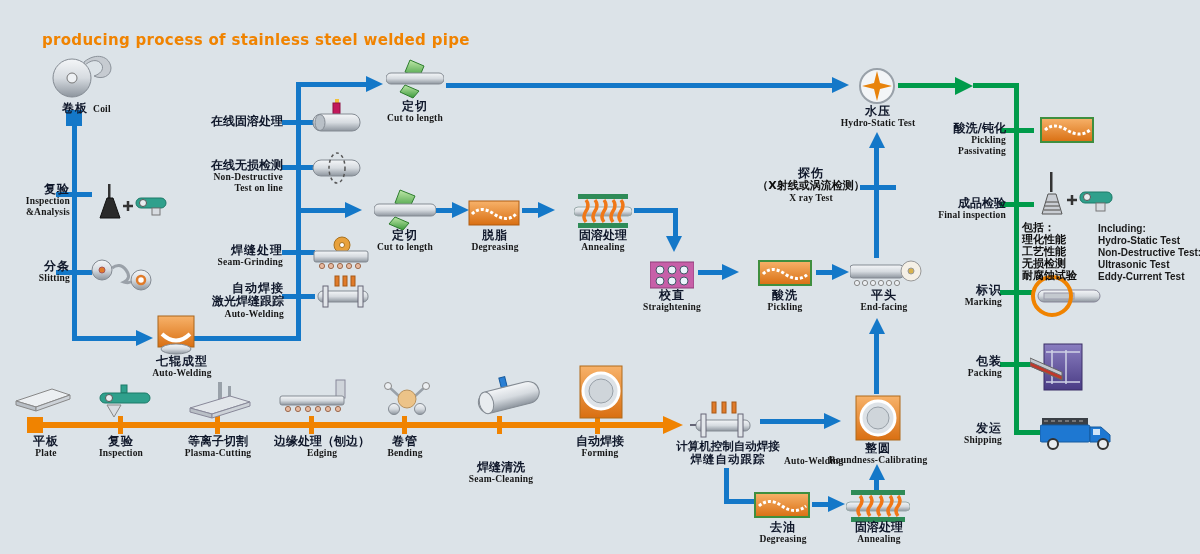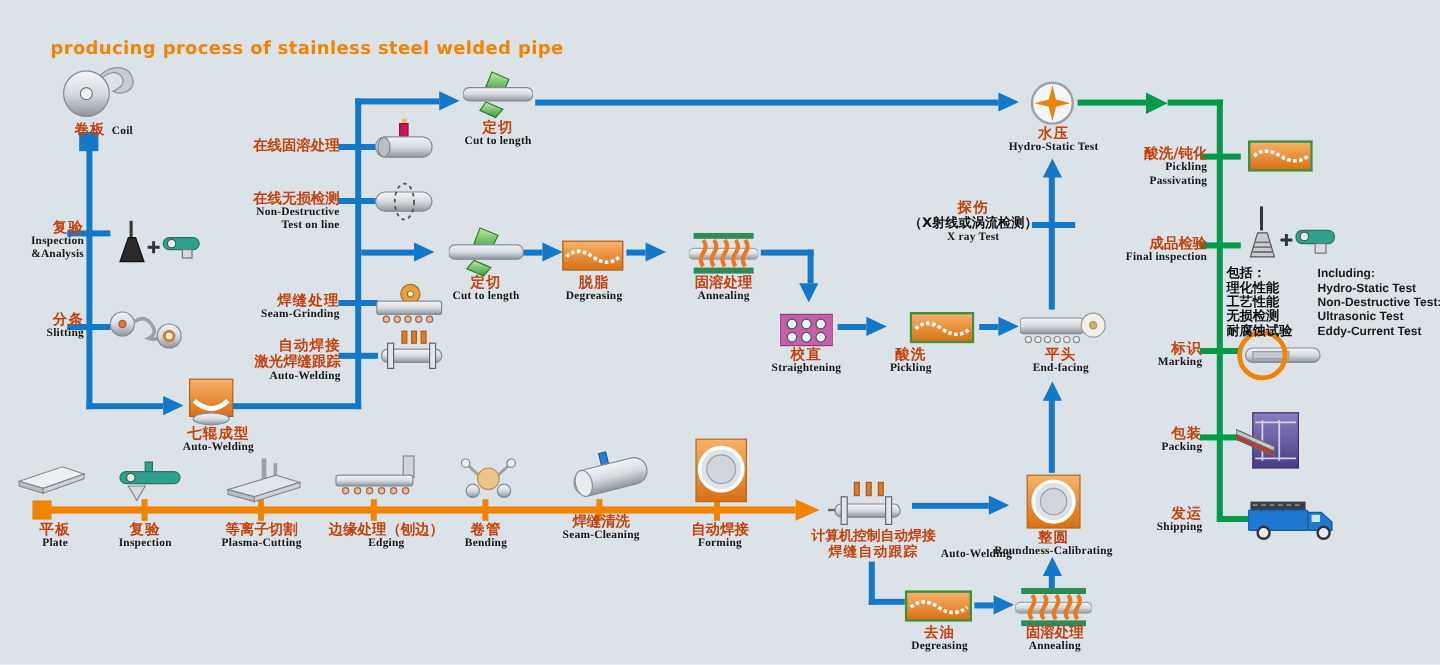--- a/index.html
+++ b/index.html
@@ -8,21 +8,21 @@
   .ln{position:absolute;}
   .blue-bg{background:#1478c8;} .orange-bg{background:#f08300;} .green-bg{background:#009b4a;}
   .arr{position:absolute;width:0;height:0;}
   .arr-r-blue{border-top:8px solid transparent;border-bottom:8px solid transparent;border-left:17px solid #1478c8;}
   .arr-d-blue{border-left:8px solid transparent;border-right:8px solid transparent;border-top:16px solid #1478c8;}
   .arr-u-blue{border-left:8px solid transparent;border-right:8px solid transparent;border-bottom:16px solid #1478c8;}
   .arr-r-orange{border-top:9px solid transparent;border-bottom:9px solid transparent;border-left:20px solid #f08300;}
   .arr-r-green{border-top:9px solid transparent;border-bottom:9px solid transparent;border-left:18px solid #009b4a;}
   .lbl{position:absolute;line-height:1.12;}
   .ctr{text-align:center;} .rt{text-align:right;}
-  .cn{font-weight:bold;font-size:12px;color:#c2410c;letter-spacing:1px;white-space:nowrap;}
+  .cn{font-weight:bold;font-size:12px;color:#0f172a;letter-spacing:1px;white-space:nowrap;}
   .cn-sm{font-weight:bold;font-size:11px;color:#0e0e0e;white-space:nowrap;}
   .en{font-size:9.5px;color:#161616;font-family:"Liberation Serif",serif;font-weight:bold;white-space:nowrap;letter-spacing:0.2px;}
   .icon{position:absolute;}
   .title-cn{position:absolute;left:40px;top:7px;font-size:19px;font-weight:bold;letter-spacing:3px;color:#111;}
   .title-en{position:absolute;left:42px;top:31px;font-size:15px;font-weight:bold;color:#f08300;letter-spacing:0.3px;}
   .inc-cn{position:absolute;left:1022px;top:222px;font-size:11px;font-weight:bold;color:#0e0e0e;line-height:1.09;white-space:nowrap;}
   .inc-en{position:absolute;left:1098px;top:223px;font-size:10px;font-weight:bold;color:#1a1a1a;line-height:1.2;font-family:Liberation Sans, sans-serif;white-space:nowrap;}
 </style>
 </head>
 <body>
@@ -467,21 +467,21 @@
     <div class="en">Degreasing</div>
   </div>
   <div class="lbl ctr" style="left:568px;top:229px;width:70px">
     <div class="cn" style="letter-spacing:0">固溶处理</div>
     <div class="en">Annealing</div>
   </div>
   <div class="lbl ctr" style="left:637px;top:289px;width:70px">
     <div class="cn">校直</div>
     <div class="en">Straightening</div>
   </div>
-  <div class="lbl ctr" style="left:728px;top:289px;width:62px">
+  <div class="lbl ctr" style="left:754px;top:289px;width:62px">
     <div class="cn">酸洗</div>
     <div class="en">Pickling</div>
   </div>
   <div class="lbl ctr" style="left:850px;top:289px;width:68px">
     <div class="cn">平头</div>
     <div class="en">End-facing</div>
   </div>
   <div class="lbl rt" style="left:930px;top:122px;width:76px">
     <div class="cn" style="letter-spacing:0">酸洗/钝化</div>
     <div class="en">Pickling</div>
@@ -530,21 +530,21 @@
     <div class="en">Plasma-Cutting</div>
   </div>
   <div class="lbl ctr" style="left:268px;top:435px;width:108px">
     <div class="cn" style="letter-spacing:0">边缘处理（刨边）</div>
     <div class="en">Edging</div>
   </div>
   <div class="lbl ctr" style="left:377px;top:435px;width:56px">
     <div class="cn">卷管</div>
     <div class="en">Bending</div>
   </div>
-  <div class="lbl ctr" style="left:464px;top:428px;width:74px">
+  <div class="lbl ctr" style="left:464px;top:461px;width:74px">
     <div class="cn" style="letter-spacing:0">焊缝清洗</div>
     <div class="en">Seam-Cleaning</div>
   </div>
   <div class="lbl ctr" style="left:566px;top:435px;width:68px">
     <div class="cn" style="letter-spacing:0">自动焊接</div>
     <div class="en">Forming</div>
   </div>
   <div class="lbl ctr" style="left:664px;top:440px;width:128px">
     <div class="cn" style="font-size:11.5px;letter-spacing:0">计算机控制自动焊接</div>
     <div class="cn" style="font-size:11.5px;letter-spacing:1px">焊缝自动跟踪</div>

